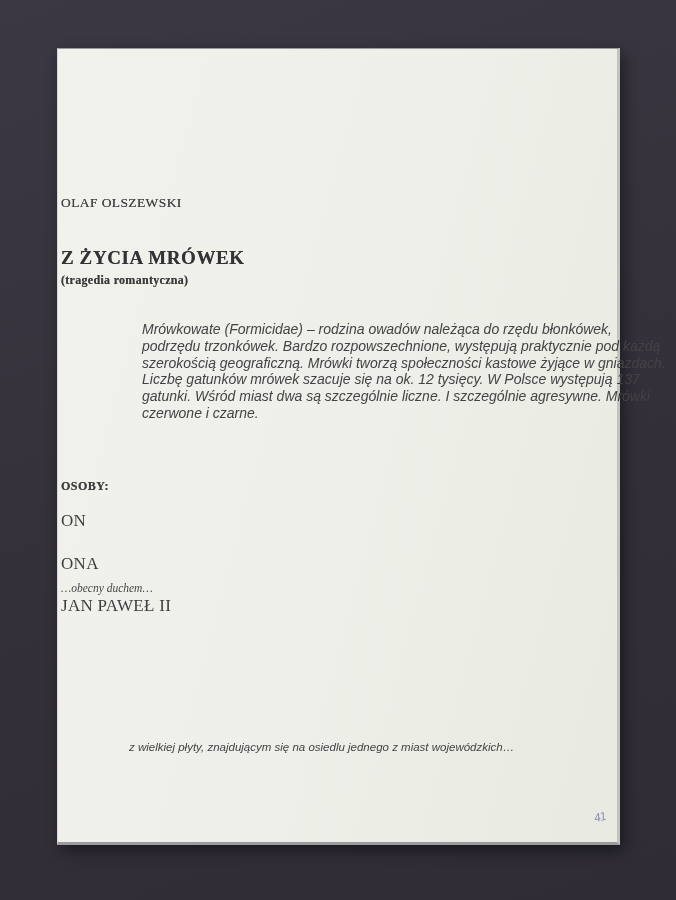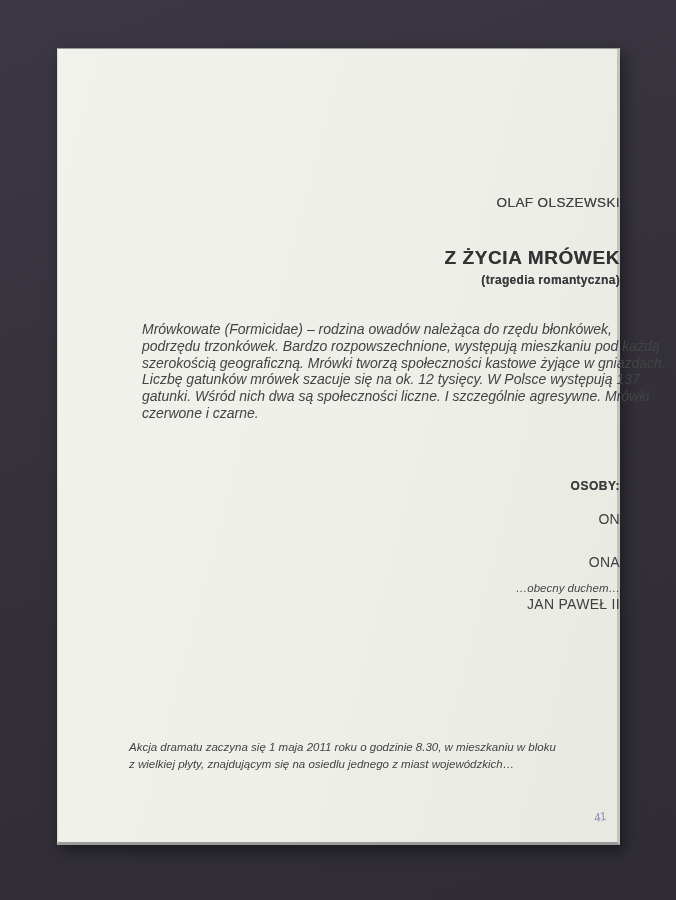--- a/index.html
+++ b/index.html
@@ -25,21 +25,21 @@
     left: 57px; top: 48px;
     width: 563px; height: 797px;
     background: linear-gradient(105deg, #f0f2eb 0%, #edefe8 55%, #e8eae2 100%);
     border-top: 1px solid #9a9a9c;
     border-left: 1px solid #d8d9d3;
     border-right: 3px solid #c2c3bd;
     border-bottom: 3px solid #9b9b9d;
     box-shadow: 4px 6px 14px rgba(0,0,0,0.45);
   }
   .paper > div { position: absolute; }
-  .centered { left: 0; right: 0; text-align: right; transform: translateX(3px); }
+  .centered { left: 0; right: 0; text-align: left; transform: translateX(3px); font-family: Liberation Serif, serif; }
   .soft { text-shadow: 0 0 0.5px rgba(60,60,62,0.75); }
 
   .author {
     top: 146px;
     font-size: 13.5px;
     letter-spacing: 0.4px;
     color: #414143;
   }
   .title {
     top: 198px;
@@ -63,21 +63,21 @@
     line-height: 16.8px;
     color: #434345;
     white-space: nowrap;
   }
   .cast-heading {
     top: 430px;
     font-size: 12px;
     font-weight: bold;
     letter-spacing: 0.5px;
   }
-  .cast-name { font-size: 14px; letter-spacing: 0.3px; color: #3e3e40; }
+  .cast-name { font-size: 17px; letter-spacing: 0.3px; color: #3e3e40; }
   .cast-note { font-size: 11.5px; font-style: italic; color: #464648; }
   .pos-on    { top: 462px; }
   .pos-ona   { top: 505px; }
   .pos-note1 { top: 493px; }
   .pos-jp2   { top: 547px; }
   .pos-note2 { top: 533px; }
   .setting {
     top: 690px;
     left: 71px;
     font-style: italic;
@@ -105,39 +105,38 @@
   <div class="paper">
 
     <div class="author centered soft">OLAF OLSZEWSKI</div>
 
     <div class="title centered soft">Z ŻYCIA MRÓWEK</div>
 
     <div class="subtitle centered soft">(tragedia romantyczna)</div>
 
     <div class="epigraph">
       <div>Mrówkowate (Formicidae) – rodzina owadów należąca do rzędu błonkówek,</div>
-      <div>podrzędu trzonkówek. Bardzo rozpowszechnione, występują mieszkaniu pod każdą</div>
+      <div>podrzędu trzonkówek. Bardzo rozpowszechnione, występują praktycznie pod każdą</div>
       <div>szerokością geograficzną. Mrówki tworzą społeczności kastowe żyjące w gniazdach.</div>
       <div>Liczbę gatunków mrówek szacuje się na ok. 12 tysięcy. W Polsce występują 137</div>
-      <div>gatunki. Wśród nich dwa są społeczności liczne. I szczególnie agresywne. Mrówki</div>
+      <div>gatunki. Wśród miast dwa są szczególnie liczne. I szczególnie agresywne. Mrówki</div>
       <div>czerwone i czarne.</div>
     </div>
 
     <div class="cast-heading centered soft">OSOBY:</div>
 
     <div class="cast-name centered pos-on">ON</div>
 
     <div class="cast-name centered pos-ona">ONA</div>
 
 
     <div class="cast-name centered pos-jp2">JAN PAWEŁ II</div>
 
     <div class="cast-note centered pos-note2">…obecny duchem…</div>
 
     <div class="setting">
-      <div>Akcja dramatu zaczyna się 1 maja 2011 roku o godzinie 8.30, w mieszkaniu w bloku</div>
       <div>z wielkiej płyty, znajdującym się na osiedlu jednego z miast wojewódzkich…</div>
     </div>
 
     <div class="handwritten">41</div>
 
   </div>
 </div>
 
 </body></html>

